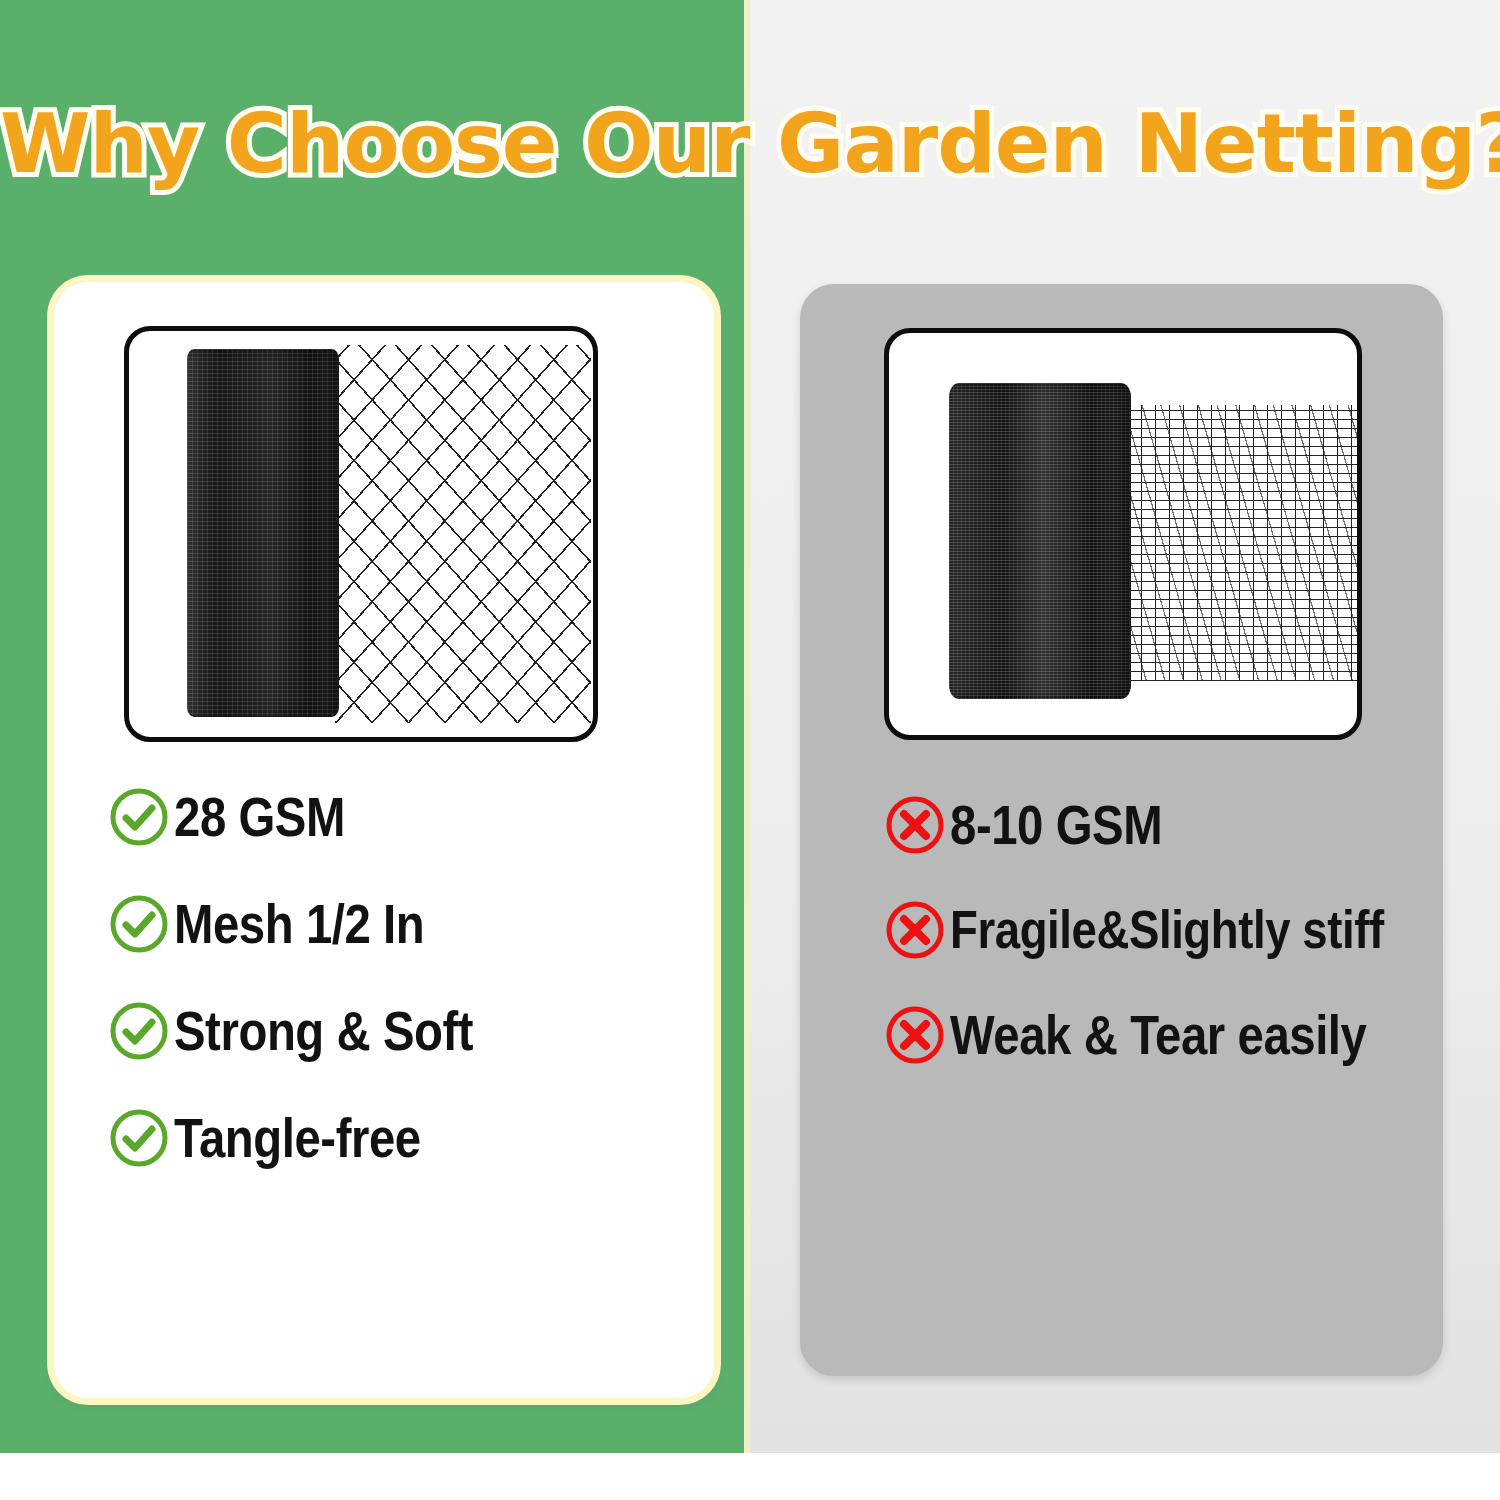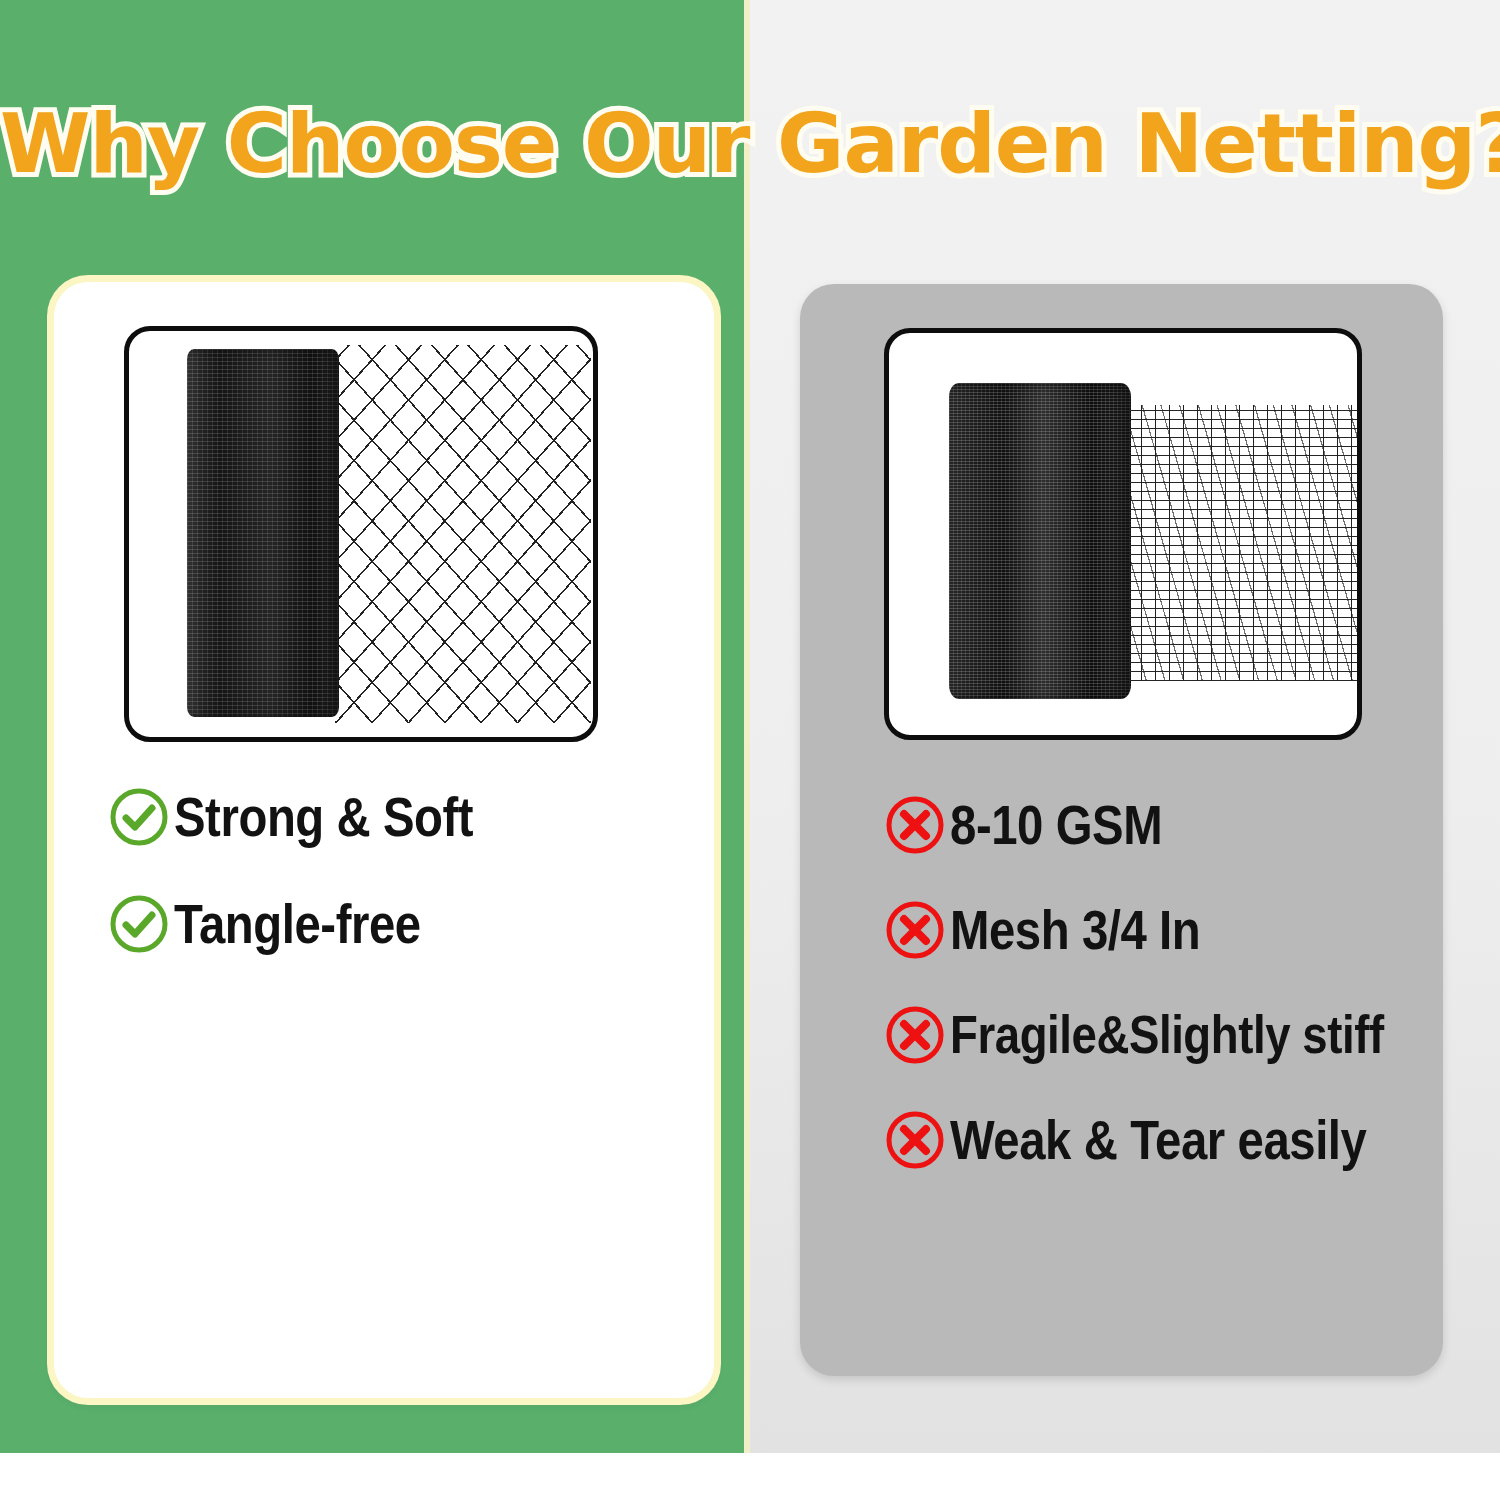--- a/index.html
+++ b/index.html
@@ -147,21 +147,39 @@
 
   <div class="card card-left"></div>
 
   <div class="photo photo-left">
     <div class="mesh-diamond"></div>
     <div class="roll roll-l"></div>
   </div>
 
   <div class="features features-left">
 
-
+    <div class="feature">
+      <span class="ficon">
+        <svg viewBox="0 0 62 62">
+            <circle cx="31" cy="31" r="26" fill="none" stroke="#5aa82a" stroke-width="5"></circle>
+            <path d="M18 32 L27 41 L44 22" fill="none" stroke="#5aa82a" stroke-width="7" stroke-linecap="round" stroke-linejoin="round"></path>
+          </svg>
+      </span>
+      <span class="flabel">28 GSM</span>
+    </div>
+
+    <div class="feature">
+      <span class="ficon">
+        <svg viewBox="0 0 62 62">
+            <circle cx="31" cy="31" r="26" fill="none" stroke="#5aa82a" stroke-width="5"></circle>
+            <path d="M18 32 L27 41 L44 22" fill="none" stroke="#5aa82a" stroke-width="7" stroke-linecap="round" stroke-linejoin="round"></path>
+          </svg>
+      </span>
+      <span class="flabel">Mesh 1/2 In</span>
+    </div>
 
     <div class="feature">
       <span class="ficon">
         <svg viewBox="0 0 62 62">
             <circle cx="31" cy="31" r="26" fill="none" stroke="#5aa82a" stroke-width="5"></circle>
             <path d="M18 32 L27 41 L44 22" fill="none" stroke="#5aa82a" stroke-width="7" stroke-linecap="round" stroke-linejoin="round"></path>
           </svg>
       </span>
       <span class="flabel">Strong &amp; Soft</span>
     </div>
@@ -191,46 +209,37 @@
     <div class="feature">
       <span class="ficon">
         <svg viewBox="0 0 62 62">
             <circle cx="31" cy="31" r="26" fill="none" stroke="#ee1111" stroke-width="5"></circle>
             <path d="M20 20 L42 42 M42 20 L20 42" fill="none" stroke="#ee1111" stroke-width="8" stroke-linecap="round"></path>
           </svg>
       </span>
       <span class="flabel">8-10 GSM</span>
     </div>
 
+
     <div class="feature">
       <span class="ficon">
         <svg viewBox="0 0 62 62">
             <circle cx="31" cy="31" r="26" fill="none" stroke="#ee1111" stroke-width="5"></circle>
             <path d="M20 20 L42 42 M42 20 L20 42" fill="none" stroke="#ee1111" stroke-width="8" stroke-linecap="round"></path>
           </svg>
       </span>
-      <span class="flabel">Mesh 3/4 In</span>
-    </div>
+      <span class="flabel long">Fragile&amp;Slightly stiff</span>
+    </div>
+
 
     <div class="feature">
       <span class="ficon">
         <svg viewBox="0 0 62 62">
             <circle cx="31" cy="31" r="26" fill="none" stroke="#ee1111" stroke-width="5"></circle>
             <path d="M20 20 L42 42 M42 20 L20 42" fill="none" stroke="#ee1111" stroke-width="8" stroke-linecap="round"></path>
           </svg>
       </span>
-      <span class="flabel long">Fragile&amp;Slightly stiff</span>
-    </div>
-
-
-    <div class="feature">
-      <span class="ficon">
-        <svg viewBox="0 0 62 62">
-            <circle cx="31" cy="31" r="26" fill="none" stroke="#ee1111" stroke-width="5"></circle>
-            <path d="M20 20 L42 42 M42 20 L20 42" fill="none" stroke="#ee1111" stroke-width="8" stroke-linecap="round"></path>
-          </svg>
-      </span>
       <span class="flabel">Weak &amp; Tear easily</span>
     </div>
 
   </div>
 
 </div>
 
 </body></html>

